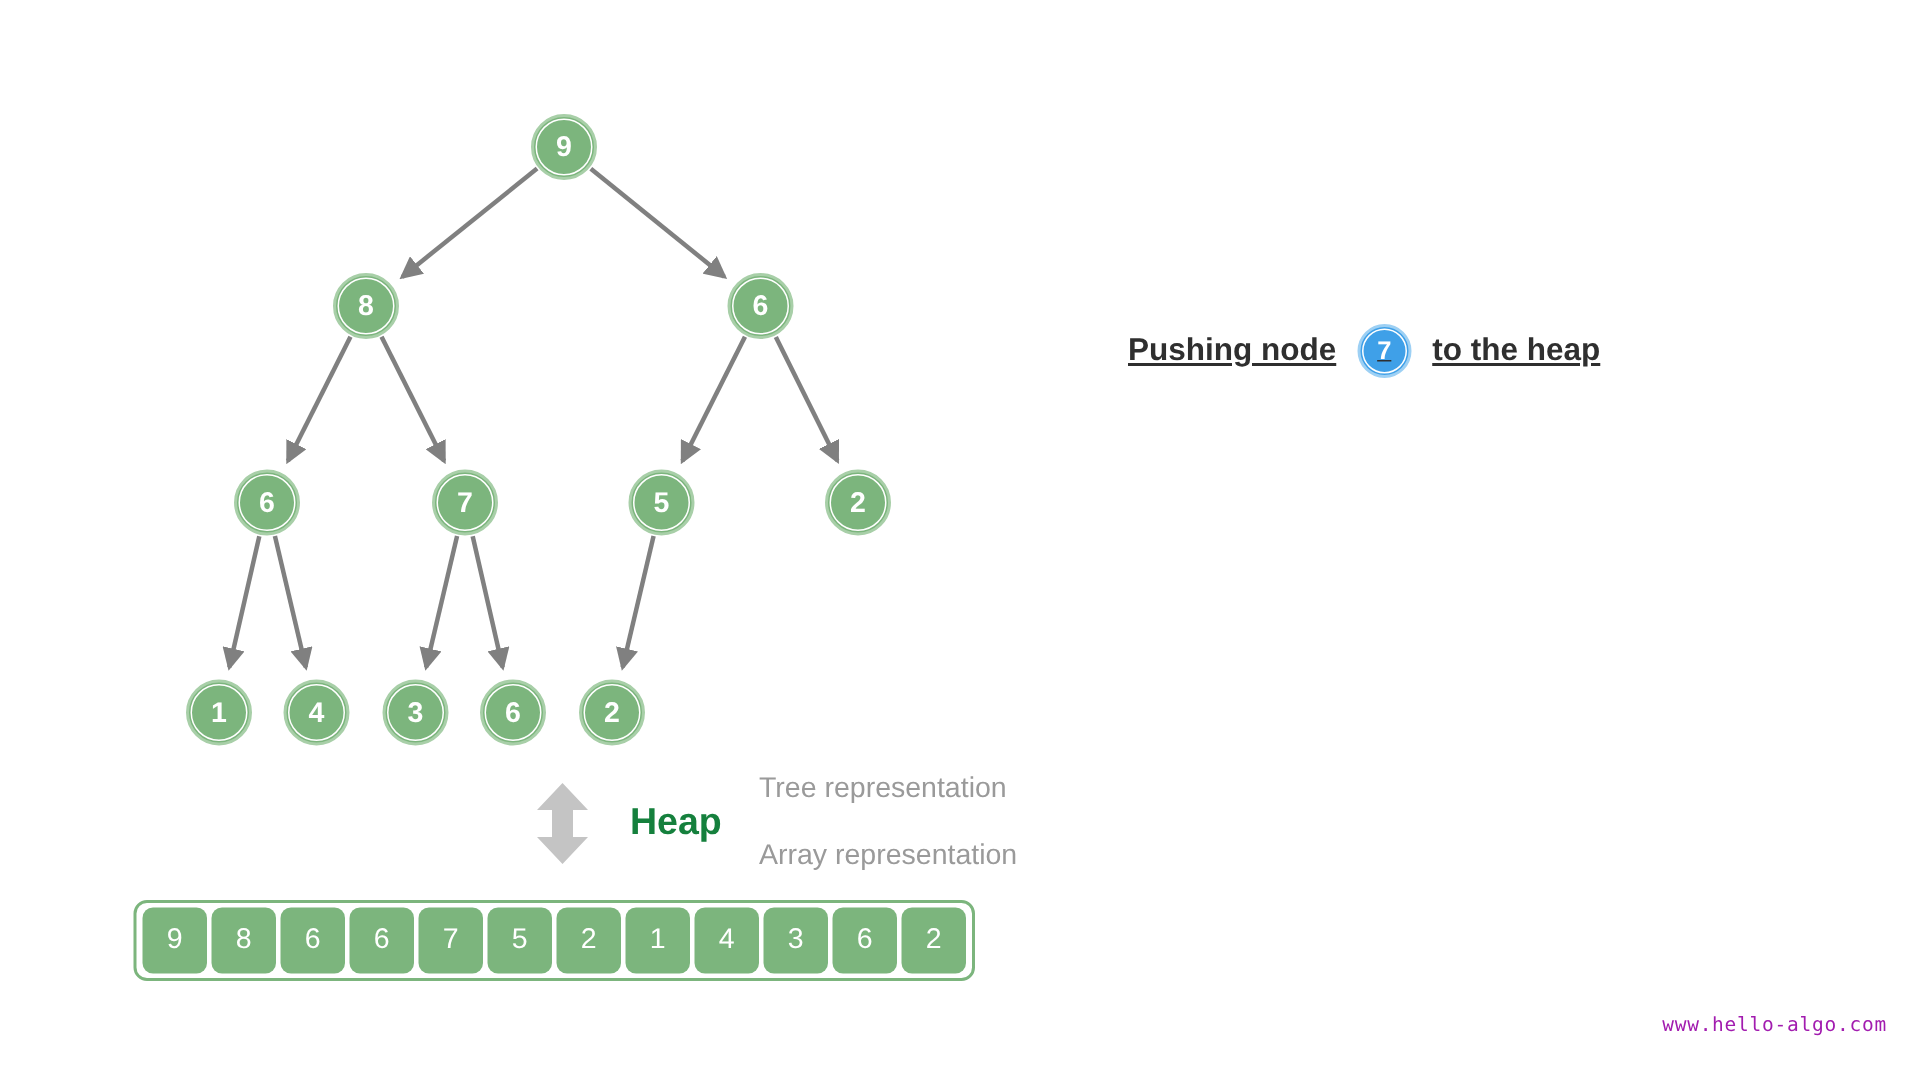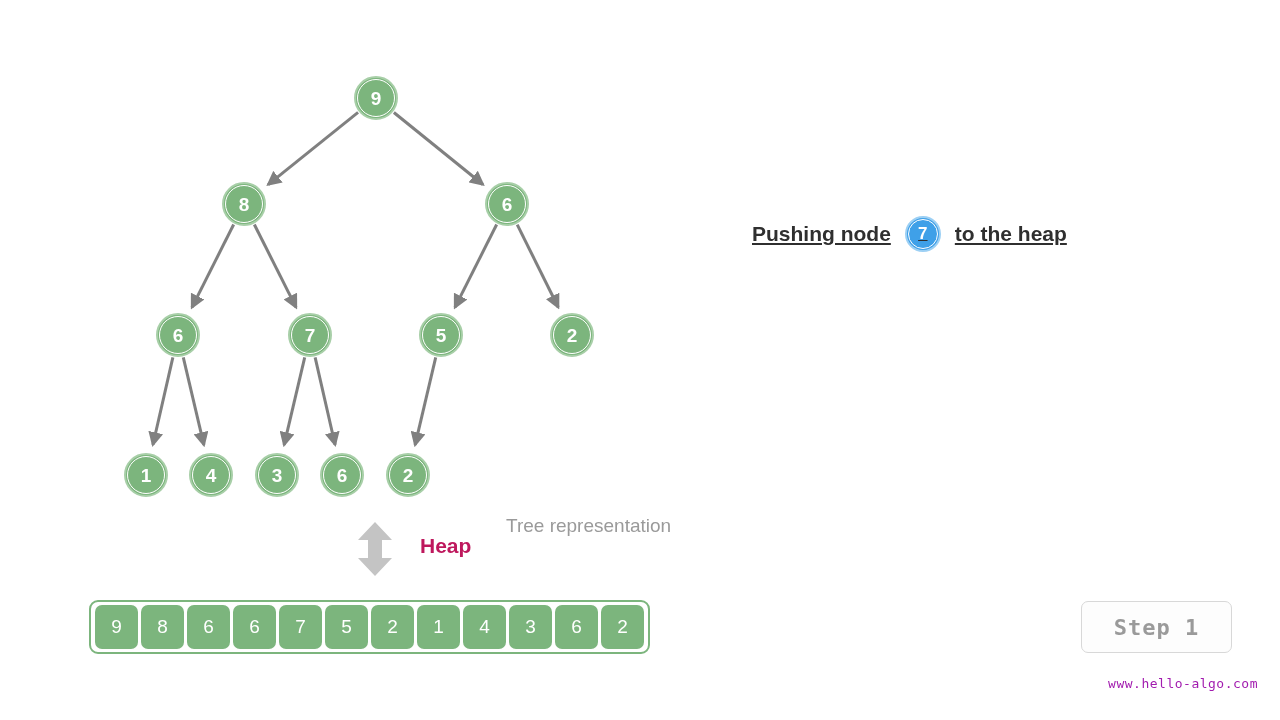--- a/index.html
+++ b/index.html
@@ -109,23 +109,23 @@
     position: absolute;
     left: 0px;
     top: 8px;
     width: 46px;
     height: 58px;
   }
   #legend .heap-label {
     position: absolute;
     left: 68px;
     top: 22px;
-    font-size: 21px;
-    font-weight: 700;
-    color: #be185d;
+    font-size: 25px;
+    font-weight: 700;
+    color: #15803d;
   }
   #legend .rep-line {
     position: absolute;
     left: 154px;
     font-size: 19px;
     color: #9a9a9a;
     white-space: nowrap;
   }
   #legend .rep-top  { top: 3px; }
   #legend .rep-bot  { top: 48px; }
@@ -262,20 +262,21 @@
     <span>to the heap</span>
   </div>
 
   <div id="legend">
     <svg class="dbl-arrow" viewBox="0 0 46 58" xmlns="http://www.w3.org/2000/svg">
       <path d="M23 2 L40 20 L30 20 L30 33 L16 33 L16 20 L6 20 Z" fill="#c4c4c4"></path>
       <path d="M23 56 L6 38 L16 38 L16 25 L30 25 L30 38 L40 38 Z" fill="#c4c4c4"></path>
     </svg>
     <span class="heap-label">Heap</span>
     <span class="rep-line rep-top">Tree representation</span>
+    <span class="rep-line rep-bot">Array representation</span>
   </div>
 
   <div id="array-box">
       <div class="cell">
         <span>9</span>
       </div>
       <div class="cell">
         <span>8</span>
       </div>
       <div class="cell">
@@ -303,19 +304,16 @@
         <span>3</span>
       </div>
       <div class="cell">
         <span>6</span>
       </div>
       <div class="cell">
         <span>2</span>
       </div>
     </div>
 
-  <div id="step-badge">
-    <span>Step 1</span>
-  </div>
 
   <div id="watermark">www.hello-algo.com</div>
 
 </div>
 
 </body></html>

